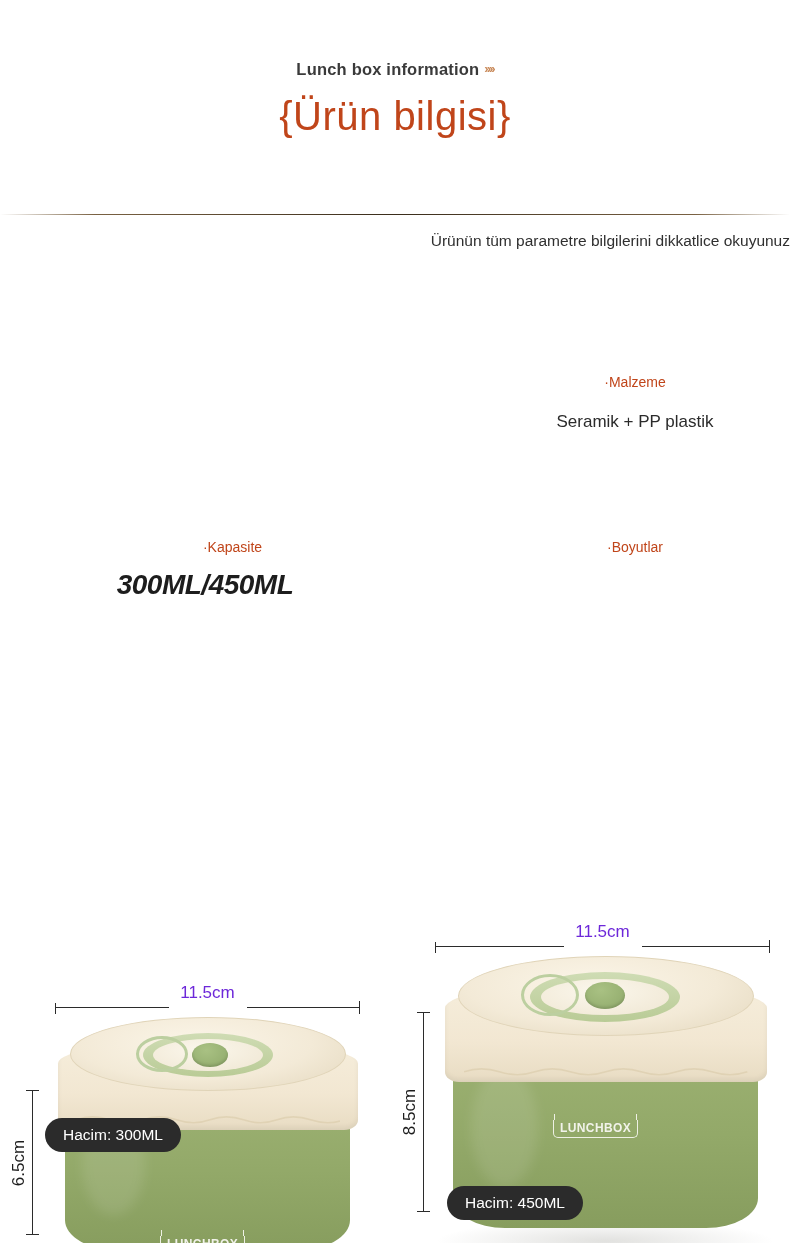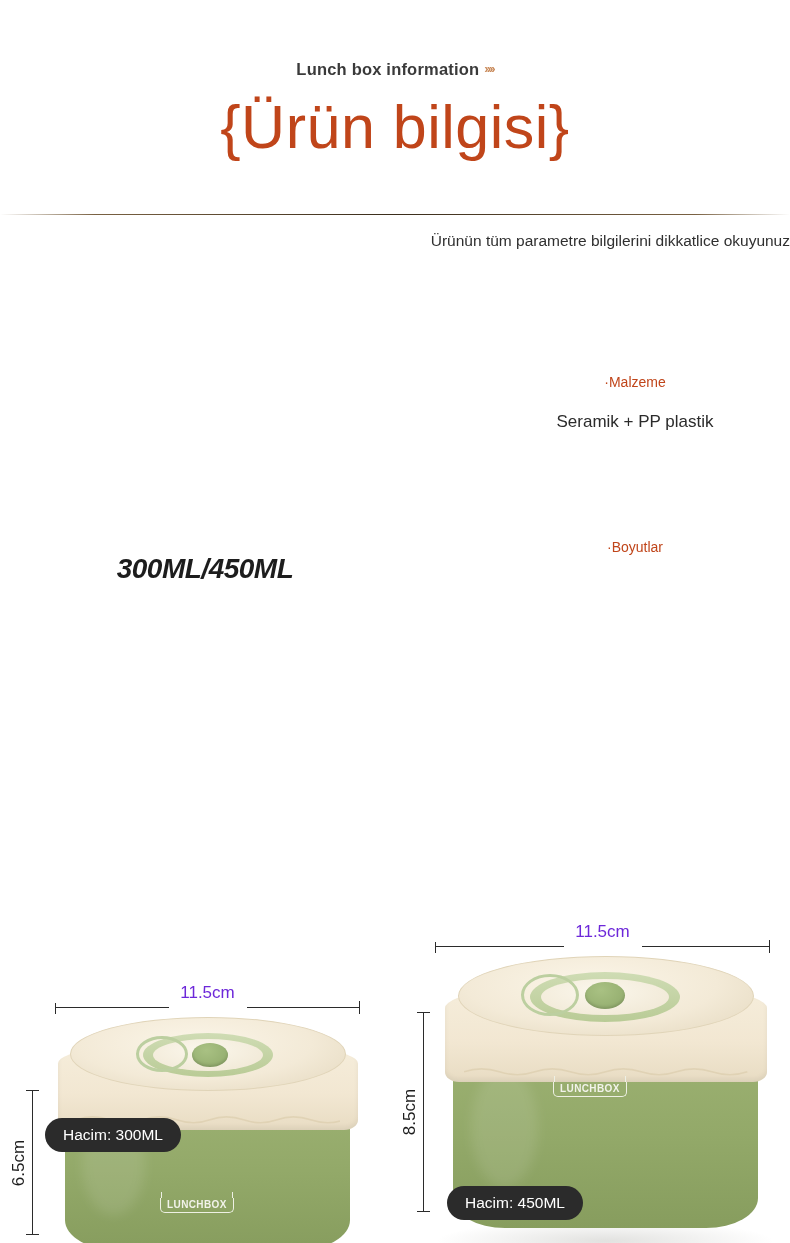--- a/index.html
+++ b/index.html
@@ -32,21 +32,21 @@
   }
   .eyebrow .chev {
     color: #c98a5a;
     font-size: 13px;
     letter-spacing: -2px;
     margin-left: 5px;
     vertical-align: 2px;
   }
   .title {
     margin-top: 16px;
-    font-size: 61px;
+    font-size: 40px;
     color: #c0451a;
     font-weight: normal;
     letter-spacing: 0.5px;
     line-height: 1.05;
   }
   .divider {
     position: absolute;
     top: 214px;
     left: 0;
     width: 790px;
@@ -190,29 +190,30 @@
     position: absolute;
     border: 3px solid #b6c997;
     border-radius: 40%;
     background: transparent;
   }
 
   
   .logo {
     position: absolute;
     color: #f2f3ea;
-    font-size: 10px;
+    font-size: 12px;
     font-weight: bold;
     letter-spacing: 0.4px;
     border-left: 1.5px solid #eef0e4;
     border-bottom: 1.5px solid #eef0e4;
     border-right: 1.5px solid #eef0e4;
     border-radius: 0 0 5px 5px;
     padding: 1px 6px 2px 6px;
     white-space: nowrap;
+    margin-top: 38px;
   }
   .logo::before {
     content: "";
     position: absolute;
     top: -6px; left: 0; right: 0;
     height: 6px;
     border-left: 1.5px solid #eef0e4;
     border-right: 1.5px solid #eef0e4;
   }
   .logo .bold2 { font-weight: bold; }
@@ -317,20 +318,21 @@
 
   <div class="divider"></div>
   <div class="subtitle">Ürünün tüm parametre bilgilerini dikkatlice okuyunuz</div>
 
   <div class="spec-material">
     <div class="spec-label">·Malzeme</div>
     <div class="spec-value">Seramik + PP plastik</div>
   </div>
 
   <div class="spec-capacity">
+    <div class="spec-label">·Kapasite</div>
     <div class="spec-value">300ML/450ML</div>
   </div>
 
   <div class="spec-dimensions">
     <div class="spec-label">·Boyutlar</div>
   </div>
 
   <div class="products">
 
     <div class="prod prod-small">

